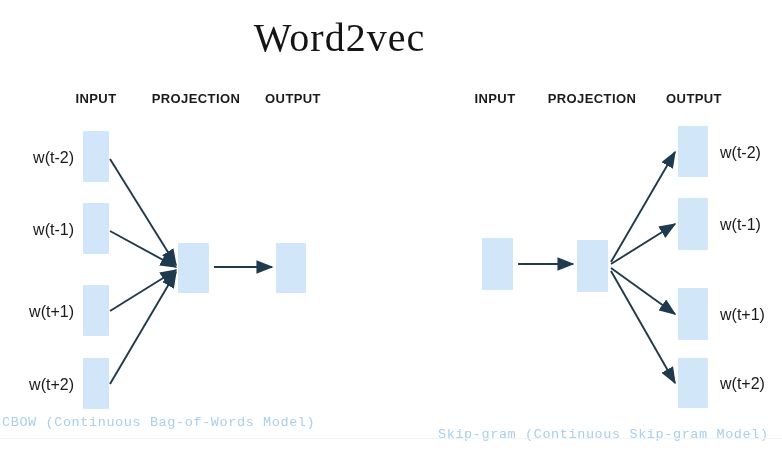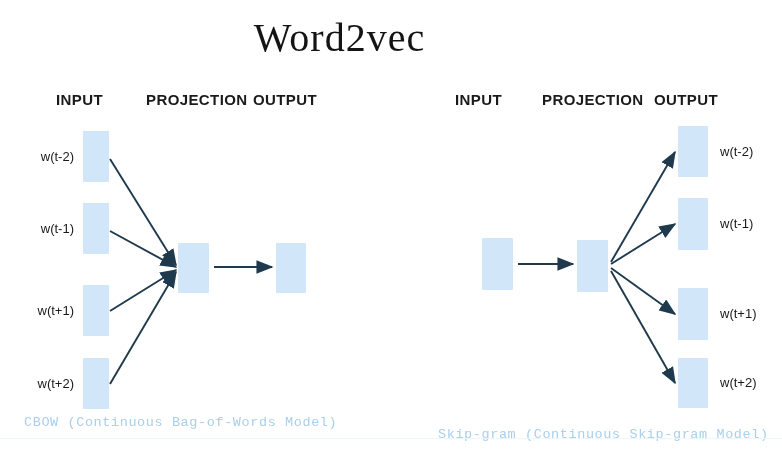--- a/index.html
+++ b/index.html
@@ -24,35 +24,36 @@
     font-family: "Liberation Serif", serif;
     font-size: 40px;
     font-weight: 400;
     letter-spacing: 1px;
     color: #141414;
     white-space: nowrap;
   }
   .col-head {
     position: absolute;
     font-family: "Liberation Sans", sans-serif;
-    font-size: 15px;
+    font-size: 13px;
     font-weight: bold;
     letter-spacing: 0.4px;
     color: #1a1a1a;
     white-space: nowrap;
+    text-align: center;
   }
   .node-box {
     position: absolute;
     background: #d2e6f9;
     border-radius: 1px;
   }
   .word-label {
     position: absolute;
     font-family: "Liberation Sans", sans-serif;
-    font-size: 13px;
+    font-size: 16px;
     color: #1a1a1a;
     white-space: nowrap;
   }
   .word-label.left  { text-align: right; }
   .word-label.right { text-align: left; }
   #edges {
     position: absolute;
     left: 0;
     top: 0;
     width: 782px;
@@ -115,21 +116,21 @@
     <div class="node-box" style="left:83px; top:358px; width:26px; height:51px;"></div>
 
     <div class="word-label left" style="left:8px; top:149px; width:66px;">w(t-2)</div>
     <div class="word-label left" style="left:8px; top:221px; width:66px;">w(t-1)</div>
     <div class="word-label left" style="left:8px; top:303px; width:66px;">w(t+1)</div>
     <div class="word-label left" style="left:8px; top:376px; width:66px;">w(t+2)</div>
 
     <div class="node-box" style="left:178px; top:243px; width:31px; height:50px;"></div>
     <div class="node-box" style="left:276px; top:243px; width:30px; height:50px;"></div>
 
-    <div class="caption" style="left:24px; top:415px;font-family:Liberation Mono, monospace;">CBOW (Continuous Bag-of-Words Model)</div>
+    <div class="caption" style="left:2px; top:415px;font-family:Liberation Mono, monospace;">CBOW (Continuous Bag-of-Words Model)</div>
   </div>
 
   <div>
 
     <div class="col-head" style="left:455px; top:91px; width:80px;">INPUT</div>
     <div class="col-head" style="left:542px; top:91px; width:100px;">PROJECTION</div>
     <div class="col-head" style="left:654px; top:91px; width:80px;">OUTPUT</div>
 
     <div class="node-box" style="left:482px; top:238px; width:31px; height:52px;"></div>
     <div class="node-box" style="left:577px; top:240px; width:31px; height:52px;"></div>

